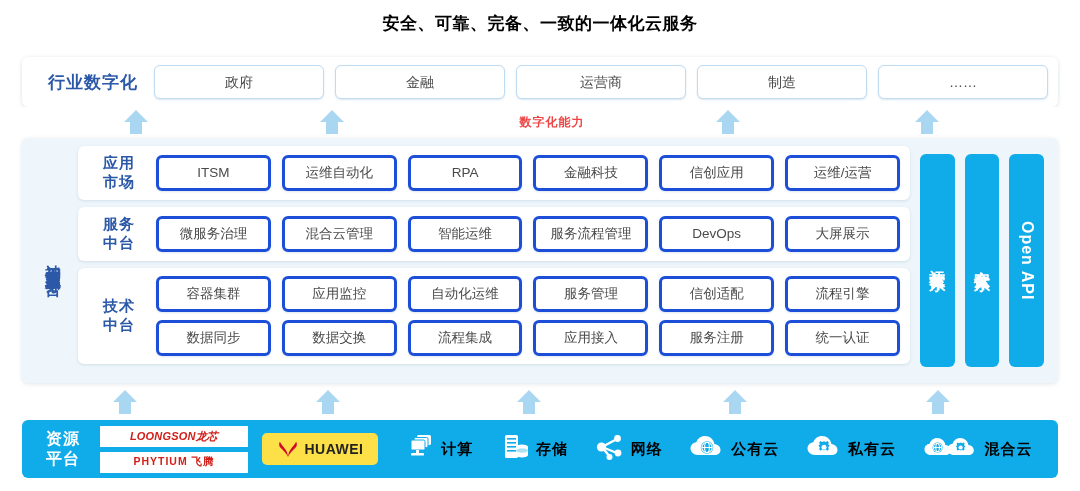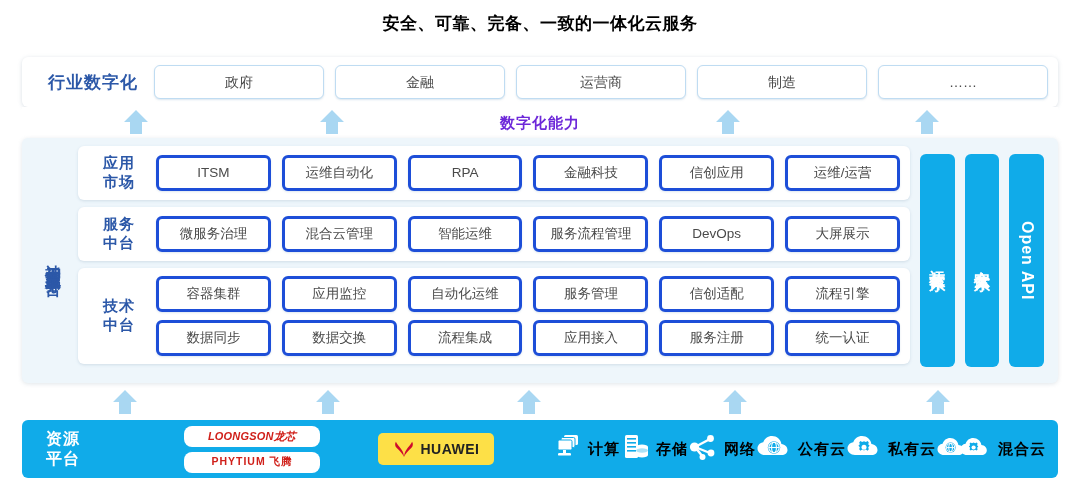--- a/index.html
+++ b/index.html
@@ -38,23 +38,23 @@
     font-size:14px;color:#4a4a4a;
     box-shadow:0 1px 2px rgba(150,180,205,.35);
   }
 
   
   .cap-strip{
     position:absolute;left:22px;top:107px;width:1036px;height:31px;
     background:#ffffff;
   }
   .cap-label{
-    position:absolute;left:0;top:0;width:1036px;height:31px;
+    position:absolute;left:12px;top:0;width:1036px;height:31px;
     line-height:31px;text-align:center;
-    font-size:15px;font-weight:bold;color:#6d28d9;letter-spacing:1px;
+    font-size:12px;font-weight:bold;color:#ef4444;letter-spacing:1px;
   }
   .arrow{
     position:absolute;width:26px;height:26px;
   }
   .arrow svg{display:block;width:26px;height:26px;}
 
   
   .platform{
     position:absolute;left:22px;top:138px;width:1036px;height:245px;
     background:#eef6fb;border-radius:6px;
@@ -108,32 +108,32 @@
     display:flex;align-items:center;justify-content:center;
     color:#fff;font-size:16px;font-weight:bold;letter-spacing:2px;
   }
   .pillar span{writing-mode:vertical-rl;line-height:1;}
   .pillar.latin span{writing-mode:vertical-rl;text-orientation:sideways;letter-spacing:1px;}
 
   
   .resource{
     position:absolute;left:22px;top:420px;width:1036px;height:58px;
     background:#10ABE9;border-radius:6px;
-    display:flex;align-items:center;box-sizing:border-box;padding:0 12px;gap:44px;
+    display:flex;align-items:center;box-sizing:border-box;padding:0 12px;
   }
   .res-label{
     width:58px;flex:0 0 58px;text-align:center;
     color:#fff;font-size:16px;font-weight:bold;line-height:1.25;letter-spacing:1px;
   }
   .logo-stack{display:flex;flex-direction:column;gap:5px;margin-left:8px;}
   .logo-box{
-    width:136px;height:21px;background:#fff;border-radius:8px;
+    width:148px;height:21px;background:#fff;border-radius:0;
     display:flex;align-items:center;justify-content:center;
     font-size:11px;font-weight:bold;font-style:italic;color:#d0201a;
-    letter-spacing:.2px;white-space:nowrap;margin-left:40px;
+    letter-spacing:.2px;white-space:nowrap;
   }
   .logo-box.phytium{font-style:normal;letter-spacing:1px;font-size:10.5px;}
   .logo-huawei{
     width:116px;height:32px;background:#fde047;border-radius:5px;margin-left:14px;
     display:flex;align-items:center;justify-content:center;gap:6px;
   }
   .hw-mark{width:22px;height:18px;}
   .hw-text{font-size:14px;font-weight:bold;color:#222;letter-spacing:.5px;}
 
   .res-items{flex:1;display:flex;align-items:center;justify-content:space-around;margin-left:14px;}

